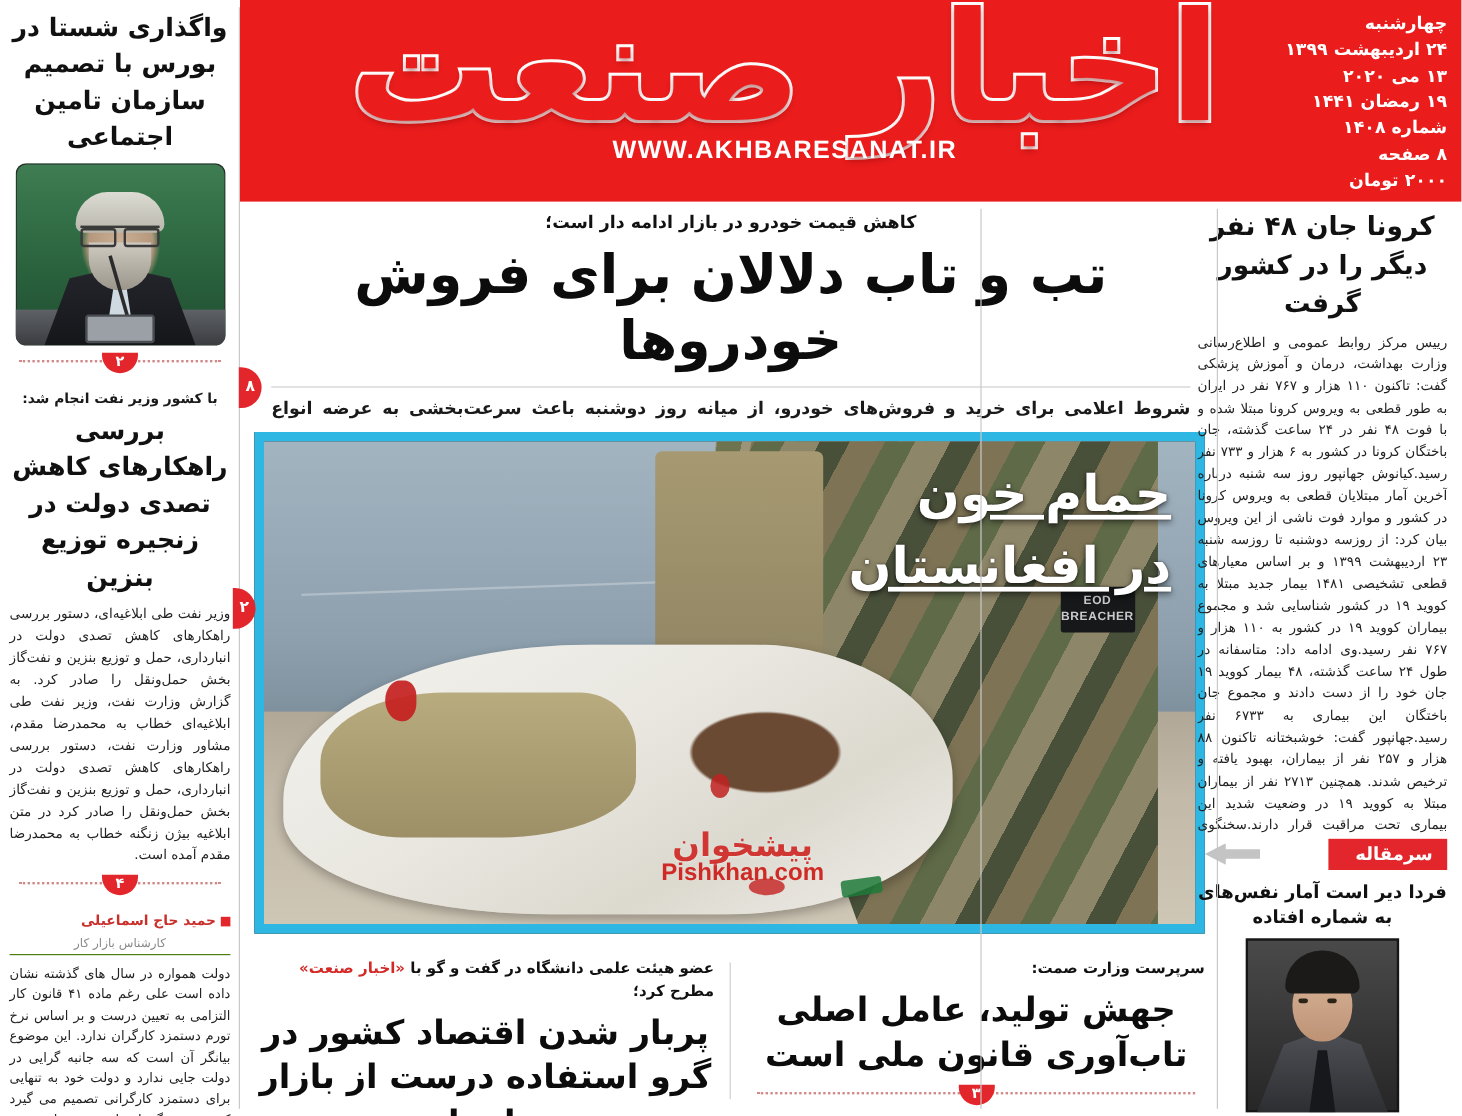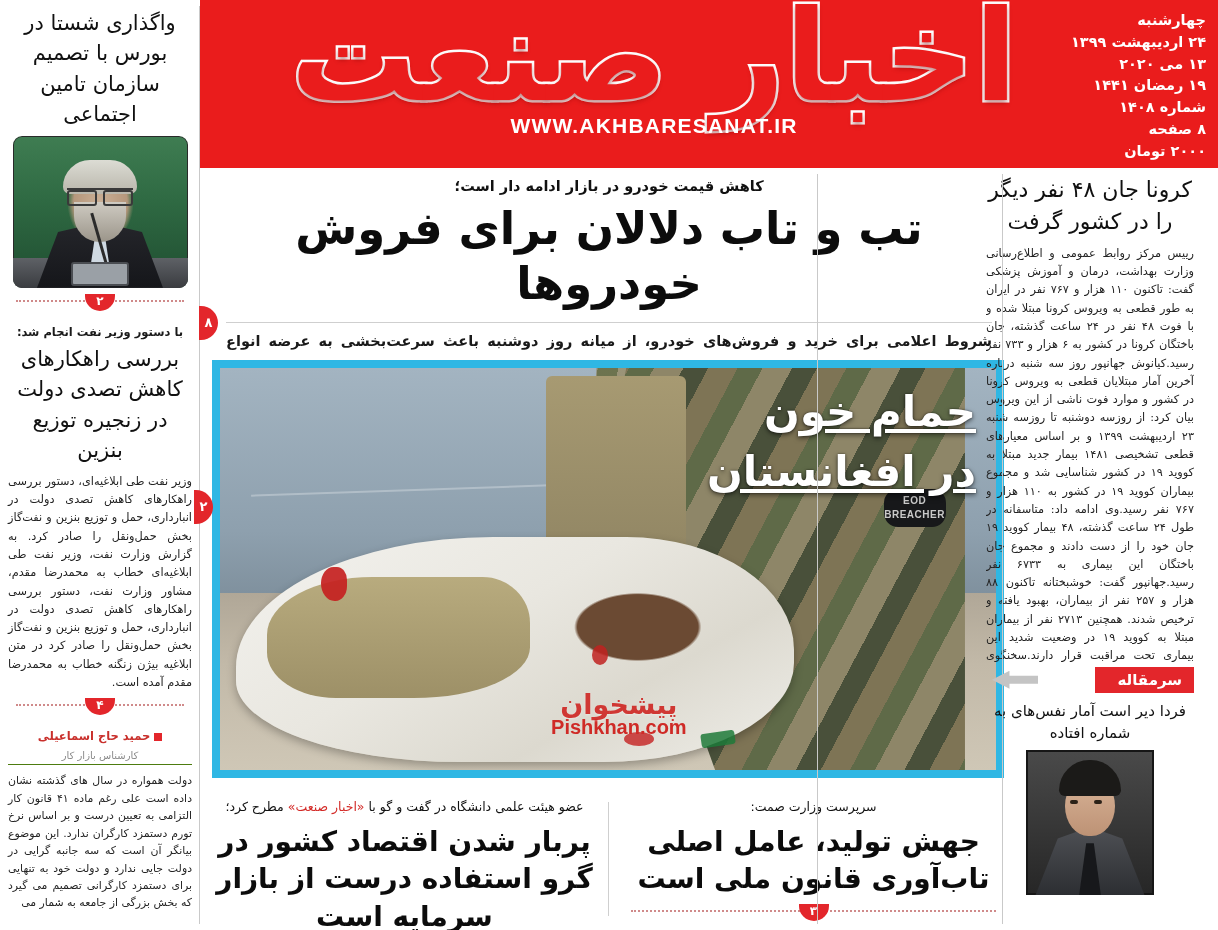--- a/index.html
+++ b/index.html
@@ -52,41 +52,41 @@
     position: absolute; left: 0; top: 0; width: 200px; height: 930px;
     padding: 8px 8px 0 8px;
     border-left: none;
     direction: rtl;
   }
   .col-left:after {
     content: ""; position: absolute; left: 199px; top: 6px; bottom: 6px;
     width: 1px; background: #c9c9c9;
   }
   .col-right {
-    position: absolute; right: 16px; top: 168px; width: 240px; height: 762px;
+    position: absolute; right: 4px; top: 168px; width: 240px; height: 762px;
     padding: 6px 8px 0 24px;
     direction: rtl;
   }
   .col-right:before {
     content: ""; position: absolute; right: 199px; top: 6px; bottom: 6px;
     width: 1px; background: #c9c9c9;
   }
   .col-center {
     position: absolute; left: 200px; top: 168px; width: 818px; height: 564px;
     direction: rtl;
   }
 
   
   .kicker {
     font-size: 11.5px; color: #1a1a1a; text-align: center;
     font-weight: bold; line-height: 1.5; margin-bottom: 3px;
     direction: rtl;
   }
   .sub-headline {
-    font-size: 21px; font-weight: normal; color: #111; text-align: center;
+    font-size: 21px; font-weight: bold; color: #111; text-align: center;
     line-height: 1.45; direction: rtl;
   }
   .body-text {
     font-size: 11.3px; line-height: 1.62; color: #232323;
     text-align: justify; direction: rtl; margin-top: 7px;
   }
   .body-text.sm { font-size: 10.9px; line-height: 1.6; }
 
   
   .rule-badge {
@@ -128,21 +128,21 @@
     flex: 1 1 auto; position: relative; background: transparent;
   }
   .flag-arrow:before {
     content: ""; position: absolute; left: 6px; top: 4px;
     width: 46px; height: 18px; background: #c4c4c4;
     clip-path: polygon(0 28%, 62% 28%, 62% 0, 100% 50%, 62% 100%, 62% 72%, 0 72%);
     transform: scaleX(-1);
   }
 
   .author-line {
-    text-align: center; margin-top: 7px; direction: rtl;
+    text-align: right; margin-top: 7px; direction: rtl;
     font-size: 11.5px; font-weight: bold; color: #c9302c;
   }
   .author-line .sq {
     display: inline-block; width: 8px; height: 8px;
     background: #e3262b; margin-left: 4px; vertical-align: middle;
   }
   .author-role {
     text-align: center; font-size: 10px; color: #8a8a8a;
     margin-top: 7px; padding-bottom: 3px;
     border-bottom: 1px solid #4d7c0f; direction: rtl;
@@ -278,21 +278,21 @@
     background: linear-gradient(#a79a72, #8d8261);
     border-radius: 6px;
   }
   .mp-patch {
     position: absolute; right: 6.5%; top: 30%;
     width: 62px; height: 38px; background: #17181a;
     color: #c9c9c9; font-family: "Liberation Sans", sans-serif;
     font-size: 10px; font-weight: bold; letter-spacing: .5px;
     display: flex; flex-direction: column; align-items: center; justify-content: center;
     line-height: 1.35; direction: ltr;
-    border-radius: 14px;
+    border-radius: 2px;
   }
   .mp-child {
     position: absolute; left: 2%; bottom: 2%; width: 72%; height: 56%;
     background:
       radial-gradient(ellipse 30% 40% at 72% 40%, #6b4a33 0 36%, rgba(0,0,0,0) 38%),
       linear-gradient(150deg, #f3f2ee 0%, #e9e7e0 42%, #dcd9cf 70%, #efeee9 100%);
     border-radius: 46% 30% 34% 40% / 58% 50% 44% 36%;
     box-shadow: 0 4px 10px rgba(0,0,0,.28);
   }
   .mp-blanketfold {
@@ -370,21 +370,21 @@
     display: flex; direction: rtl;
   }
   .bottom-story {
     flex: 1 1 50%; padding: 4px 14px 0 14px; position: relative;
   }
   .bottom-story + .bottom-story:before {
     content: ""; position: absolute; right: 0; top: 8px; bottom: 14px;
     width: 1px; background: #cfcfcf;
   }
   .bs-kicker {
-    text-align: center; font-size: 12.5px; font-weight: normal;
+    font-size: 12.5px; font-weight: bold;
     color: #111; direction: rtl; line-height: 1.5;
   }
   .bs-kicker em { color: #d32a27; font-style: normal; }
   .bs-title {
     text-align: center; font-size: 28px; font-weight: bold;
     color: #0c0c0c; line-height: 1.34; margin-top: 6px; direction: rtl;
     letter-spacing: -0.6px;
   }
 
   .vline-center {
@@ -425,21 +425,21 @@
       <div class="lar-beard"></div>
       <div class="lar-glasses"></div>
       <div class="lar-mic"></div>
       <div class="lar-device"></div>
     </div>
 
     <div class="rule-badge">
       <div class="badge-round">۲</div>
     </div>
 
-    <div class="kicker">با دستور وزیر نفت انجام شد:</div>
+    <div class="kicker">با کشور وزیر نفت انجام شد:</div>
     <div class="sub-headline">بررسی راهکارهای کاهش تصدی دولت در زنجیره توزیع بنزین</div>
     <div class="body-text">وزیر نفت طی ابلاغیه‌ای، دستور بررسی راهکارهای کاهش تصدی دولت در انبارداری، حمل و توزیع بنزین و نفت‌گاز بخش حمل‌ونقل را صادر کرد. به گزارش وزارت نفت، وزیر نفت طی ابلاغیه‌ای خطاب به محمدرضا مقدم، مشاور وزارت نفت، دستور بررسی راهکارهای کاهش تصدی دولت در انبارداری، حمل و توزیع بنزین و نفت‌گاز بخش حمل‌ونقل را صادر کرد در متن ابلاغیه بیژن زنگنه خطاب به محمدرضا مقدم آمده است.</div>
 
     <div class="rule-badge">
       <div class="badge-round">۴</div>
     </div>
 
     <div class="author-line">
       <span class="sq"></span><span>حمید حاج اسماعیلی</span>
     </div>

